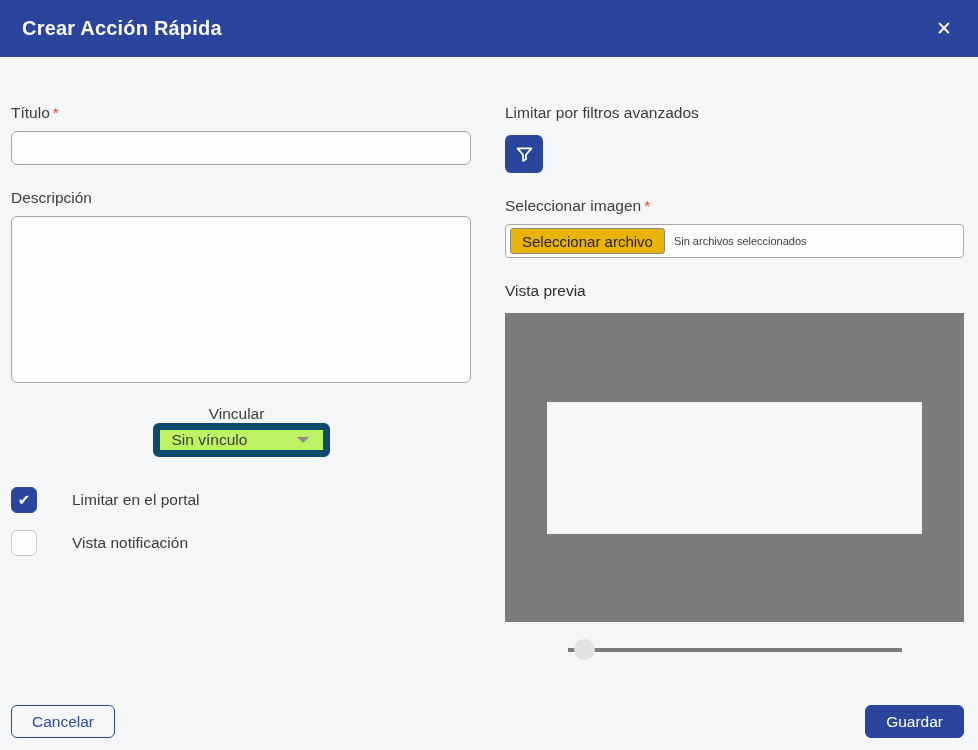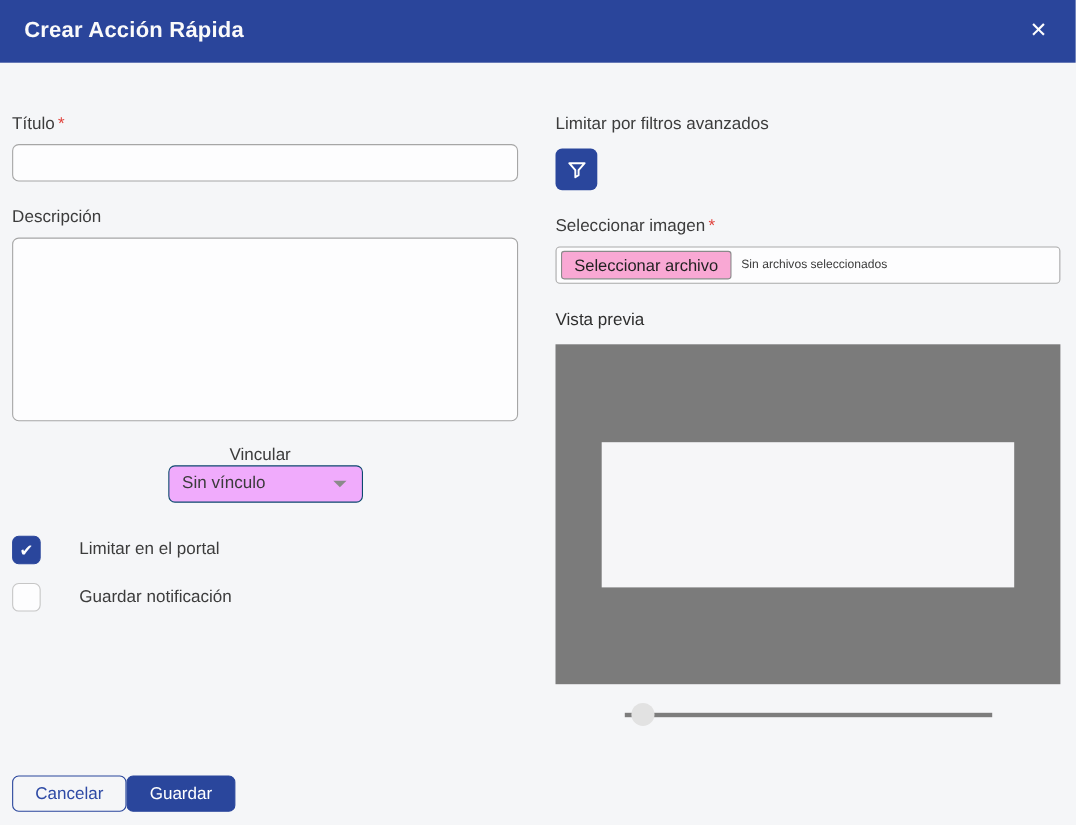--- a/index.html
+++ b/index.html
@@ -58,21 +58,21 @@
     font-family: inherit; font-size: 15px; color: #333;
     padding: 8px 10px; outline: none; resize: none; display: block;
   }
   .spacer-24 { height: 24px; }
 
   
   .vincular-row { display: flex; align-items: center; margin-top: 22px; flex-direction: column; }
   .vincular-label { font-size: 15.5px; color: #3c3c3c; margin-right: 9px; }
   .select-box {
     width: 177px; height: 34px;
-    background: #f0abfc; border: 1px solid #0c4a6e; border-radius: 6px;
+    background: #bef264; border: 7px solid #0c4a6e; border-radius: 6px;
     display: flex; align-items: center; justify-content: space-between;
     padding: 0 14px 0 12px; cursor: pointer;
   }
   .select-value { font-size: 15.5px; color: #3b3b3b; }
   .caret-down {
     width: 0; height: 0;
     border-left: 6px solid transparent; border-right: 6px solid transparent;
     border-top: 6px solid #8a8a8a;
   }
 
@@ -99,21 +99,21 @@
     cursor: pointer;
   }
   .sel-imagen-label { margin-top: 24px; }
 
   .file-input {
     width: 100%; height: 34px;
     background: #fdfdfe; border: 1px solid #a9a9a9; border-radius: 4px;
     display: flex; align-items: center; padding: 0 4px; cursor: pointer;
   }
   .file-btn {
-    height: 26px; background: #f9a8d4; border: 1px solid #8a8a8a; border-radius: 3px;
+    height: 26px; background: #eab308; border: 1px solid #8a8a8a; border-radius: 3px;
     font-family: inherit; font-size: 15px; color: #222;
     padding: 0 11px; cursor: pointer; white-space: nowrap;
   }
   .file-status { margin-left: 9px; font-size: 11px; color: #3b3b3b; white-space: nowrap; }
 
   .preview-label { margin-top: 24px; font-weight: normal; color: #2f2f2f; margin-bottom: 13px; }
 
   .preview-area {
     width: 459px; height: 309px; background: #7b7b7b;
     display: flex; align-items: center; justify-content: center;
@@ -130,21 +130,21 @@
     cursor: pointer;
   }
 
   .note-text {
     margin-top: 25px; font-size: 15.5px; color: #3c3c3c; line-height: 1.5; max-width: 459px;
   }
 
   
   .modal-footer {
     flex: 0 0 auto;
-    display: flex; align-items: center; 
+    display: flex; align-items: center; justify-content: space-between;
     padding: 0 14px 12px 11px;
   }
   .btn {
     height: 33px; border-radius: 6px; font-family: inherit; font-size: 15.5px;
     cursor: pointer; padding: 0 20px;
   }
   .btn-outline {
     background: transparent; border: 1px solid #2a469c; color: #2e4aa5;
   }
   .btn-primary {
@@ -187,21 +187,21 @@
         <div class="checkbox checked">
           <span class="mark">✔</span>
         </div>
         <span class="check-label">Limitar en el portal</span>
       </div>
 
       <div class="check-row">
         <div class="checkbox">
           
         </div>
-        <span class="check-label">Guardar notificación</span>
+        <span class="check-label">Vista notificación</span>
       </div>
     </div>
 
     <div class="col-right">
       <label class="field-label" style="margin-bottom:0">Limitar por filtros avanzados</label>
 
       <button class="filter-btn">
         <svg width="21" height="21" viewBox="0 0 24 24">
           <path d="M4 5h16l-6.3 7.3v5.2l-3.4 2v-7.2z" fill="none" stroke="#ffffff" stroke-width="2" stroke-linejoin="round"></path>
         </svg>

